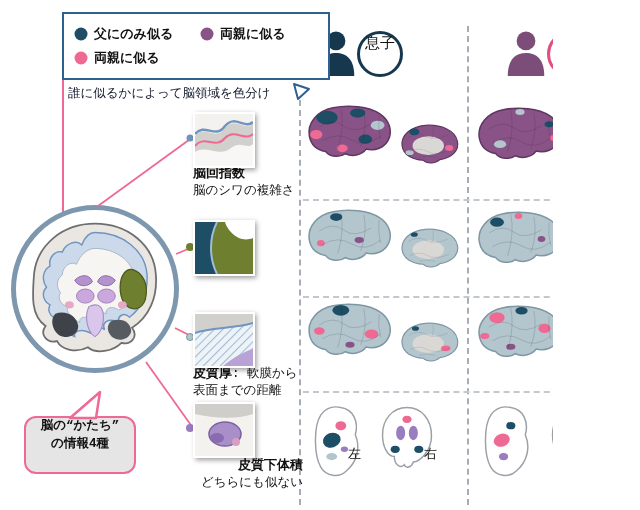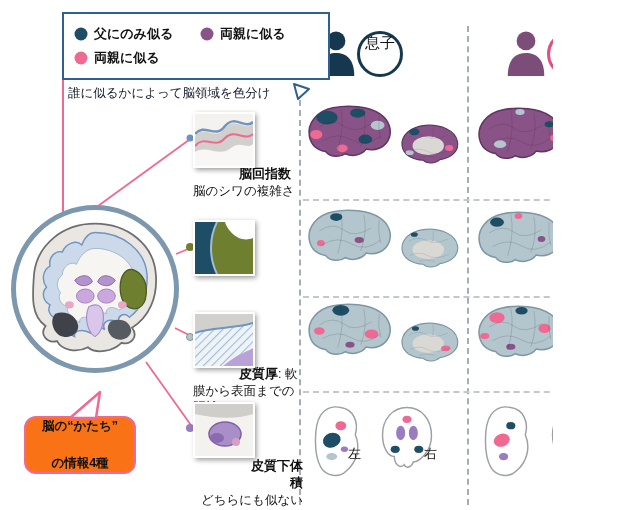--- a/index.html
+++ b/index.html
@@ -1,18 +1,18 @@
 <!DOCTYPE html>
 <html><head>
 <meta charset="utf-8">
 <style>
   html,body{margin:0;padding:0;background:#fff;}
   .canvas{
     position:relative;width:553px;height:510px;background:#fff;overflow:hidden;
-    font-family:Liberation Sans, sans-serif;color:#111;
+    font-family:Liberation Mono, monospace;color:#111;
   }
   .abs{position:absolute;}
   
   .legend{left:62px;top:12px;width:268px;height:68px;border:2.5px solid #2e6090;background:#fff;
     box-sizing:border-box;display:grid;grid-template-columns:118px 1fr;gap:6px 8px;
     align-content:center;padding:6px 10px;z-index:3;}
   .legend-item{display:flex;align-items:center;gap:6px;font-size:13px;font-weight:700;white-space:nowrap;}
   .legend-item svg{width:14px;height:14px;flex:0 0 auto;}
   .caption{left:68px;top:85px;font-size:12.5px;color:#0f172a;white-space:nowrap;z-index:3;}
   .caption-tail{left:292px;top:82px;width:20px;height:20px;z-index:3;}
@@ -28,30 +28,30 @@
   .vline{width:0;border-left:2px dashed #a6adb4;z-index:0;}
   .v1{left:299px;top:100px;height:405px;}
   .v2{left:467px;top:26px;height:479px;}
   .hline{height:0;border-top:2px dashed #c2c8ce;left:303px;width:337px;z-index:0;}
   .h1{top:199px;}.h2{top:296px;}.h3{top:391px;}
   
   .big-circle{left:11px;top:205px;width:168px;height:168px;border:5px solid #7d98ae;border-radius:50%;
     background:#fff;box-sizing:border-box;display:flex;align-items:center;justify-content:center;z-index:2;}
   .big-circle svg{width:150px;height:142px;}
   .bubble{left:24px;top:416px;width:112px;height:58px;border:2.5px solid #ef6a93;border-radius:12px;
-    background:#f97316;box-sizing:border-box;display:flex;flex-direction:column;align-items:center;
-    justify-content:space-between;font-size:12.5px;font-weight:700;line-height:1.4;z-index:2;}
+    background:#e5e5e5;box-sizing:border-box;display:flex;flex-direction:column;align-items:center;
+    justify-content:flex-start;font-size:12.5px;font-weight:700;line-height:1.4;z-index:2;}
   .connectors{left:0;top:78px;width:300px;height:432px;z-index:5;pointer-events:none;}
   
   .thumb{width:58px;height:52px;background:#fff;border:2px solid #fff;
     box-shadow:1.5px 2px 5px rgba(0,0,0,.4);z-index:6;}
   .thumb svg{display:block;width:100%;height:100%;}
   .t1{left:193px;top:112px;}.t2{left:193px;top:220px;}.t3{left:193px;top:312px;}.t4{left:193px;top:402px;}
   .mlabel{left:193px;width:110px;font-size:12.5px;line-height:1.3;z-index:3;}
-  .mlabel b{font-weight:700;font-size:13px;margin-left:46px;}
+  .mlabel b{font-weight:700;font-size:13px;}
   .blockname{display:block;}
   .ml1{top:166px;}.ml2{top:274px;}.ml3{top:366px;}.ml4{top:458px;text-align:right;}
   
   .cell{z-index:1;}
   .b-lat{width:92px;height:62px;}
   .b-med{width:64px;height:47px;}
   .cor{width:58px;height:80px;}
   .r1sl{left:304px;top:102px;}.r1sm{left:398px;top:121px;}
   .r1dl{left:474px;top:104px;}.r1dm{left:566px;top:122px;}
   .r2sl{left:304px;top:206px;}.r2sm{left:398px;top:225px;}

